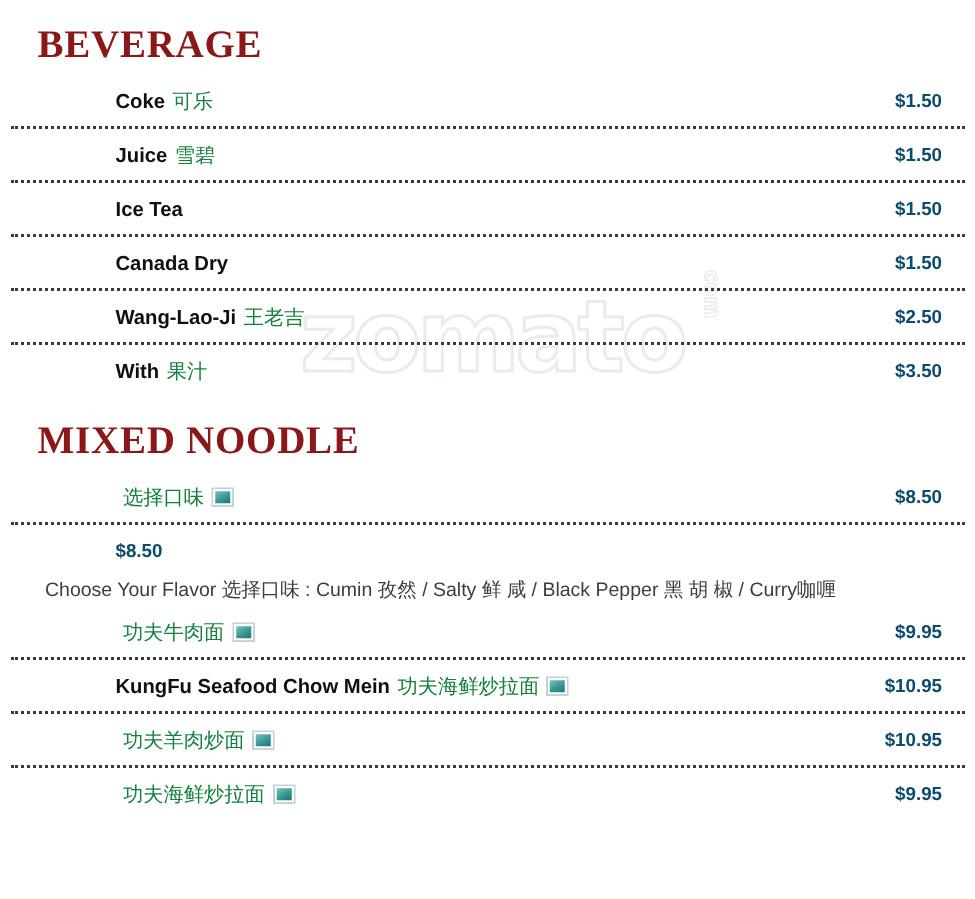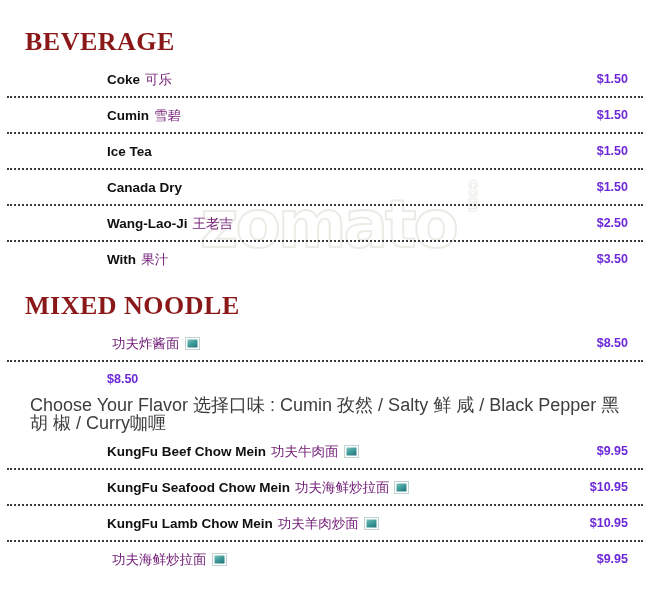--- a/index.html
+++ b/index.html
@@ -31,64 +31,64 @@
     transform:rotate(90deg) translate(2px,-2px);
     vertical-align:top;
   }
   .content{position:relative;z-index:1;padding-top:12px;}
   .section-title{
     font-family:"Liberation Serif","DejaVu Serif",serif;
     font-weight:bold;
     color:var(--heading,#8b1818);
     font-size:26px;
     line-height:28px;
-    margin:16px 0 6px 25px;
+    margin:4px 0 6px 25px;
     letter-spacing:.5px;
   }
   .menu-section:nth-of-type(2) .section-title{margin-top:16px;}
   .menu-section:nth-of-type(3) .section-title{margin-top:26px;}
   .note{
-    font-size:18px;
+    font-size:13px;
     line-height:18px;
     color:#3d3d3d;
     margin:0 10px 2px 30px;
   }
   .row{
     display:flex;
     justify-content:space-between;
     align-items:flex-start;
-    padding:10px 22px 9px 107px;
+    padding:10px 22px 9px 77px;
     line-height:15px;
   }
   .names{display:flex;align-items:center;}
   .item-name{
     font-weight:bold;
     font-size:13.5px;
     color:#101010;
     white-space:nowrap;
   }
   .zh{
     font-size:13.5px;
-    color:#701a75;
+    color:#15803d;
     margin-left:5px;
     font-weight:normal;
     white-space:nowrap;
   }
   .photo-icon{
     display:inline-block;
     width:13px;height:11px;
     margin-left:5px;
     border:1px solid #c2d1d1;
     box-shadow:inset 0 0 0 1.5px #ffffff;
     background:linear-gradient(150deg,#8fd0c6 0%,#3c9a99 50%,#19626b 100%);
   }
   .price{
     font-weight:bold;
     font-size:12.5px;
-    color:#6d28d9;
+    color:#0c4a6e;
     white-space:nowrap;
   }
   .sep{
     border-top:2px dotted #3a3a3a;
     height:0;
     margin:0 7px;
   }
 </style>
 </head>
 <body>
@@ -104,21 +104,21 @@
     <span class="names">
       <span class="item-name">Coke</span>
       <span class="zh">可乐</span>
 
     </span>
     <span class="price">$1.50</span>
   </div>
 <div class="sep"></div>
   <div class="row">
     <span class="names">
-      <span class="item-name">Cumin</span>
+      <span class="item-name">Juice</span>
       <span class="zh">雪碧</span>
 
     </span>
     <span class="price">$1.50</span>
   </div>
 <div class="sep"></div>
   <div class="row">
     <span class="names">
       <span class="item-name">Ice Tea</span>
 
@@ -153,56 +153,54 @@
   </div>
 </div>
   </div>
 
   <div class="menu-section">
     <h2 class="section-title">MIXED NOODLE</h2>
 
     <div class="item-list">
   <div class="row">
     <span class="names">
-      <span class="zh">功夫炸酱面</span>
+      <span class="zh">选择口味</span>
       <span class="photo-icon"></span>
     </span>
     <span class="price">$8.50</span>
   </div>
 <div class="sep"></div>
   <div class="row">
     <span class="price">$8.50</span>
   </div>
 </div>
   </div>
 
   <div class="menu-section">
     <div class="note">Choose Your Flavor 选择口味 : Cumin 孜然 / Salty 鲜 咸 / Black Pepper 黑 胡 椒 / Curry咖喱</div>
     <div class="item-list">
   <div class="row">
     <span class="names">
-      <span class="item-name">KungFu Beef Chow Mein</span>
       <span class="zh">功夫牛肉面</span>
       <span class="photo-icon"></span>
     </span>
     <span class="price">$9.95</span>
   </div>
 <div class="sep"></div>
   <div class="row">
     <span class="names">
       <span class="item-name">KungFu Seafood Chow Mein</span>
       <span class="zh">功夫海鲜炒拉面</span>
       <span class="photo-icon"></span>
     </span>
     <span class="price">$10.95</span>
   </div>
 <div class="sep"></div>
   <div class="row">
     <span class="names">
-      <span class="item-name">KungFu Lamb Chow Mein</span>
       <span class="zh">功夫羊肉炒面</span>
       <span class="photo-icon"></span>
     </span>
     <span class="price">$10.95</span>
   </div>
 <div class="sep"></div>
   <div class="row">
     <span class="names">
       <span class="zh">功夫海鲜炒拉面</span>
       <span class="photo-icon"></span>

